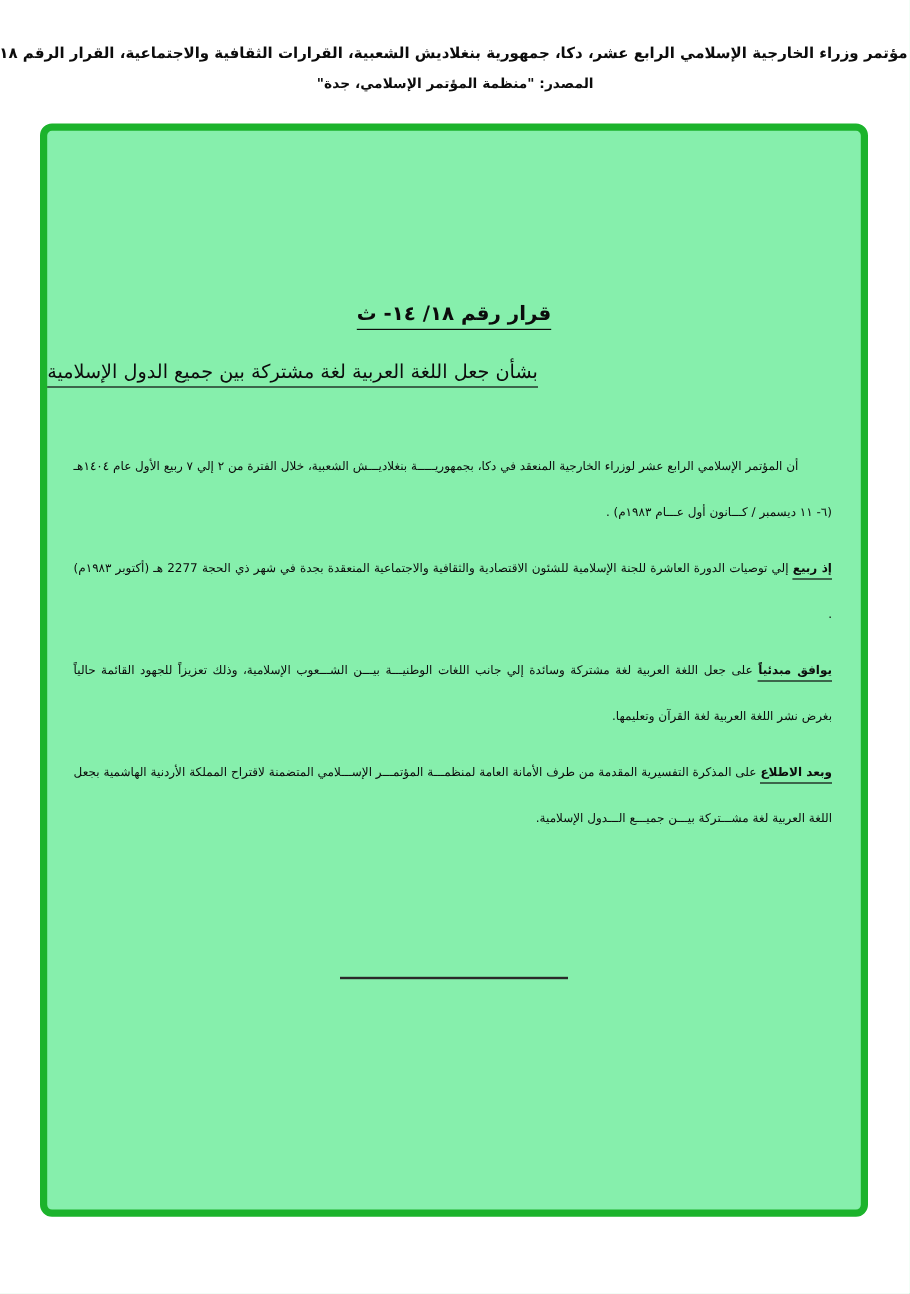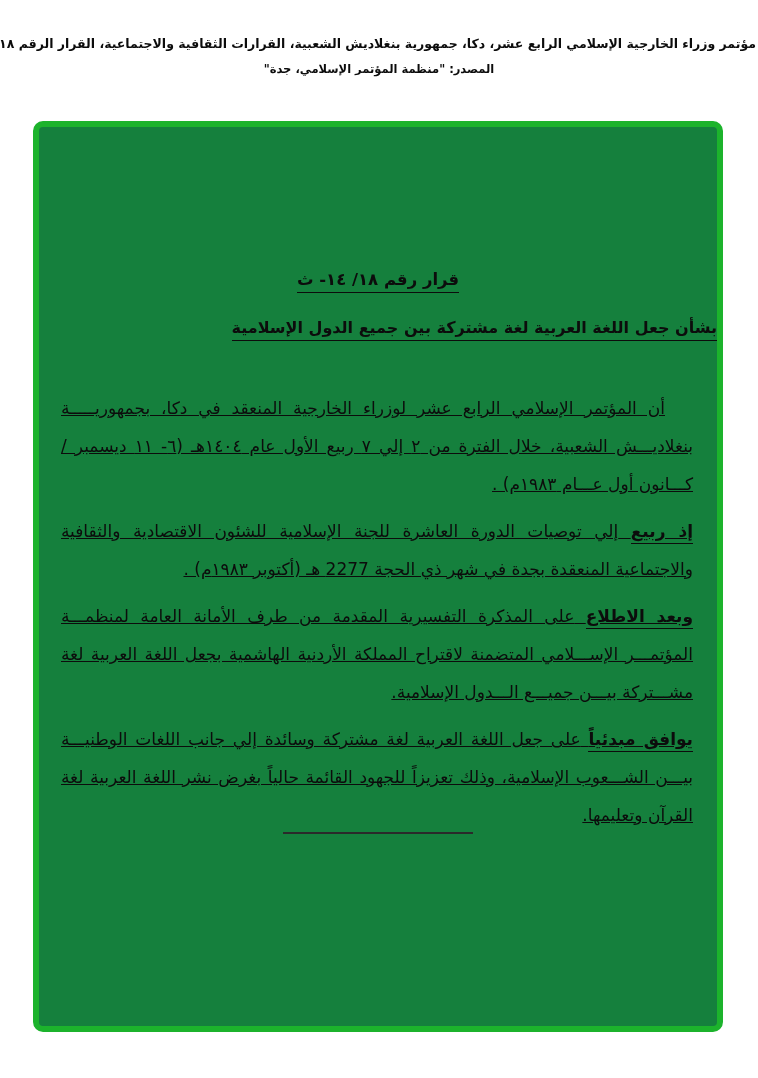--- a/index.html
+++ b/index.html
@@ -28,58 +28,57 @@
     position: absolute;
     top: 62px;
     left: 0; right: 0;
     text-align: center;
     font-weight: bold;
     font-size: 11.5px;
   }
   .frame {
     position: absolute;
     left: 33px;
-    top: 121px;
+    top: 103px;
     width: 690px;
     height: 911px;
     box-sizing: border-box;
     border: 6px solid var(--green);
     border-radius: 10px;
-    background: #15803d;
+    background: #86efac;
   }
   .title-row {
     position: absolute;
     top: 143px;
     left: 0; right: 0;
     text-align: center;
     font-size: 16.5px;
     font-weight: bold;
   }
   .subtitle-row {
     position: absolute;
     top: 191px;
     left: 0; right: 0;
-    text-align: right;
+    text-align: left;
     font-size: 16px;
-    font-weight: bold;
+    font-weight: normal;
   }
   .u {
     border-bottom: 1.7px solid #0c0c0c;
     padding-bottom: 3px;
   }
   .bodytext {
     position: absolute;
     top: 262px;
     right: 24px;
     left: 22px;
     direction: rtl;
     text-align: justify;
-    font-size: 17px;
+    font-size: 10px;
     line-height: 38px;
-    text-decoration: underline;
   }
   .para { margin: 0 0 9px 0; }
   .para.indent { text-indent: 28px; }
   .lead {
     font-weight: bold;
     border-bottom: 1.7px solid #0c0c0c;
     padding-bottom: 2px;
   }
   .divider {
     position: absolute;
@@ -115,27 +114,27 @@
       <p class="para indent">
         <span>أن المؤتمر الإسلامي الرابع عشر لوزراء الخارجية المنعقد في دكا، بجمهوريـــــة بنغلاديـــش الشعبية، خلال الفترة من ٢ إلي ٧ ربيع الأول عام ١٤٠٤هـ (٦- ١١ ديسمبر / كـــانون أول عـــام ١٩٨٣م) .</span>
       </p>
 
       <p class="para">
         <span class="lead">إذ ربيع</span>
         <span>إلي توصيات الدورة العاشرة للجنة الإسلامية للشئون الاقتصادية والثقافية والاجتماعية المنعقدة بجدة في شهر ذي الحجة 2277 هـ (أكتوبر ١٩٨٣م) .</span>
       </p>
 
       <p class="para">
-        <span class="lead">وبعد الاطلاع</span>
-        <span>على المذكرة التفسيرية المقدمة من طرف الأمانة العامة لمنظمـــة المؤتمـــر الإســـلامي المتضمنة لاقتراح المملكة الأردنية الهاشمية بجعل اللغة العربية لغة مشـــتركة بيـــن جميـــع الـــدول الإسلامية.</span>
+        <span class="lead">يوافق مبدئياً</span>
+        <span>على جعل اللغة العربية لغة مشتركة وسائدة إلي جانب اللغات الوطنيـــة بيـــن الشـــعوب الإسلامية، وذلك تعزيزاً للجهود القائمة حالياً بغرض نشر اللغة العربية لغة القرآن وتعليمها.</span>
       </p>
 
       <p class="para">
-        <span class="lead">يوافق مبدئياً</span>
-        <span>على جعل اللغة العربية لغة مشتركة وسائدة إلي جانب اللغات الوطنيـــة بيـــن الشـــعوب الإسلامية، وذلك تعزيزاً للجهود القائمة حالياً بغرض نشر اللغة العربية لغة القرآن وتعليمها.</span>
+        <span class="lead">وبعد الاطلاع</span>
+        <span>على المذكرة التفسيرية المقدمة من طرف الأمانة العامة لمنظمـــة المؤتمـــر الإســـلامي المتضمنة لاقتراح المملكة الأردنية الهاشمية بجعل اللغة العربية لغة مشـــتركة بيـــن جميـــع الـــدول الإسلامية.</span>
       </p>
 
     </div>
 
     <div class="divider"></div>
 
   </div>
 
 </div>
 

